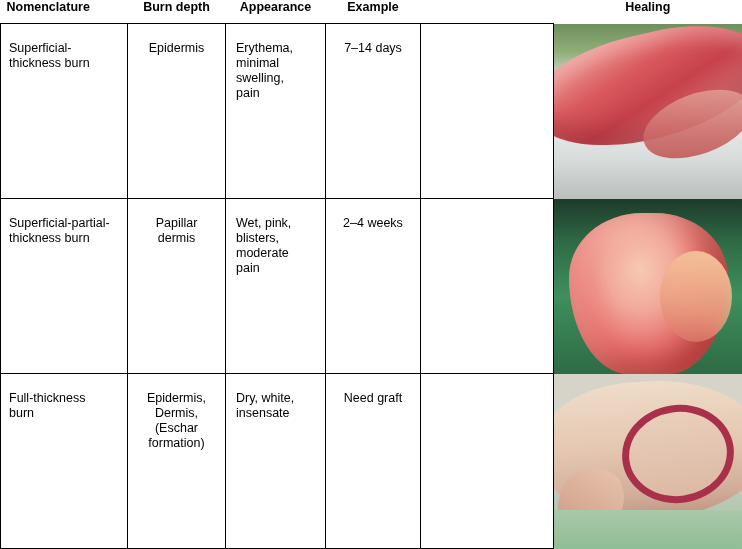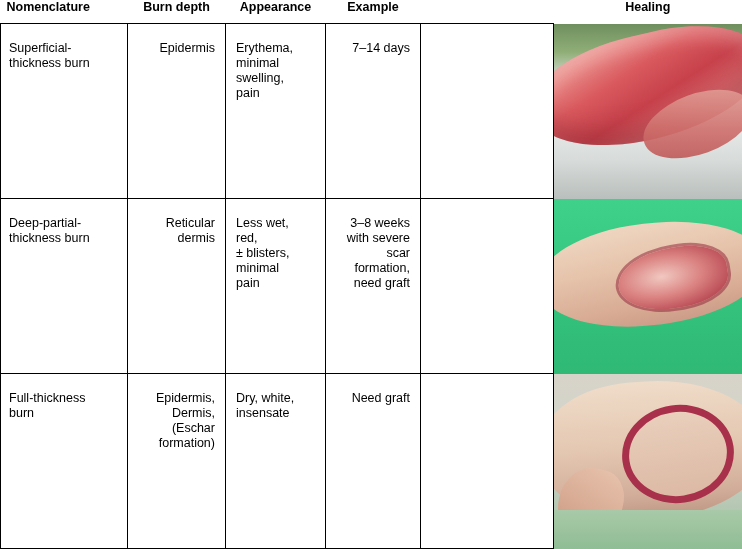--- a/index.html
+++ b/index.html
@@ -46,21 +46,21 @@
   tbody td {
     border: 1px solid #000000;
     vertical-align: top;
     font-size: 12.5px;
     line-height: 15px;
     padding: 17px 10px 6px 10px;
     background: #ffffff;
   }
   tbody tr { height: 133px; padding-left: 31px; }
   tbody td.cell-nom { padding-left: 8px; }
-  tbody td.cell-center { text-align: right; }
+  tbody td.cell-center { text-align: center; }
   tbody td.cell-blank { }
   tbody td.cell-example {
     border: none;
     padding: 0;
     vertical-align: top;
   }
 
   .photo {
     width: 189px;
     height: 100%;
@@ -230,27 +230,27 @@
         <td class="cell-nom">Superficial-<br>thickness burn</td>
         <td class="cell-center">Epidermis</td>
         <td>Erythema,<br>minimal<br>swelling,<br>pain</td>
         <td class="cell-center">7–14 days</td>
         <td class="cell-blank"></td>
         <td class="cell-example">
           <div class="photo photo-1"></div>
         </td>
       </tr>
       <tr>
-        <td class="cell-nom">Deep-partial-<br>thickness burn</td>
-        <td class="cell-center">Reticular<br>dermis</td>
-        <td>Less wet,<br>red,<br>± blisters,<br>minimal<br>pain</td>
-        <td class="cell-center">3–8 weeks<br>with severe<br>scar<br>formation,<br>need graft</td>
+        <td class="cell-nom">Superficial-partial-<br>thickness burn</td>
+        <td class="cell-center">Papillar<br>dermis</td>
+        <td>Wet, pink,<br>blisters,<br>moderate<br>pain</td>
+        <td class="cell-center">2–4 weeks</td>
         <td class="cell-blank"></td>
         <td class="cell-example">
-          <div class="photo photo-3"></div>
+          <div class="photo photo-2"></div>
         </td>
       </tr>
       <tr>
         <td class="cell-nom">Full-thickness<br>burn</td>
         <td class="cell-center">Epidermis,<br>Dermis,<br>(Eschar<br>formation)</td>
         <td>Dry, white,<br>insensate</td>
         <td class="cell-center">Need graft</td>
         <td class="cell-blank"></td>
         <td class="cell-example">
           <div class="photo photo-4">

